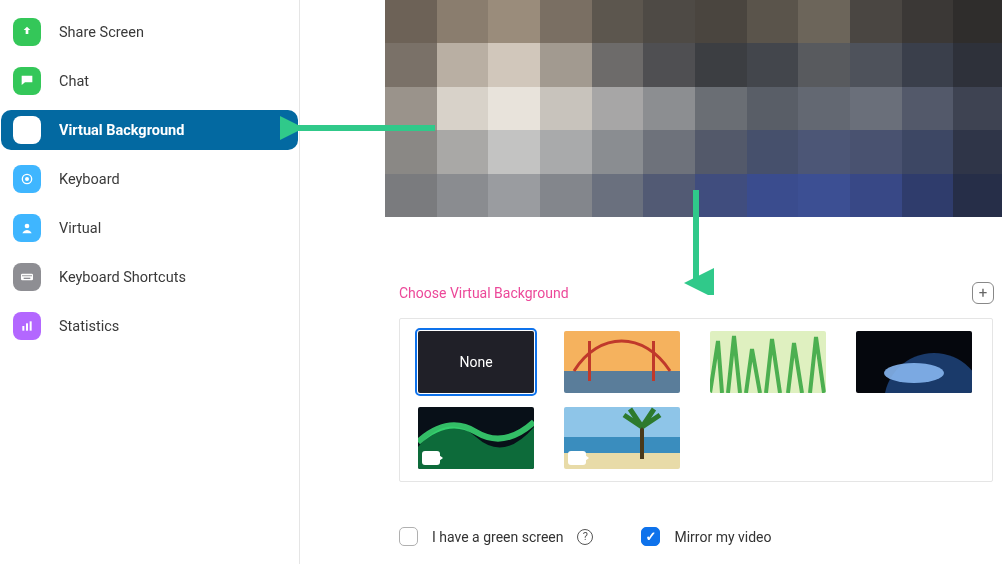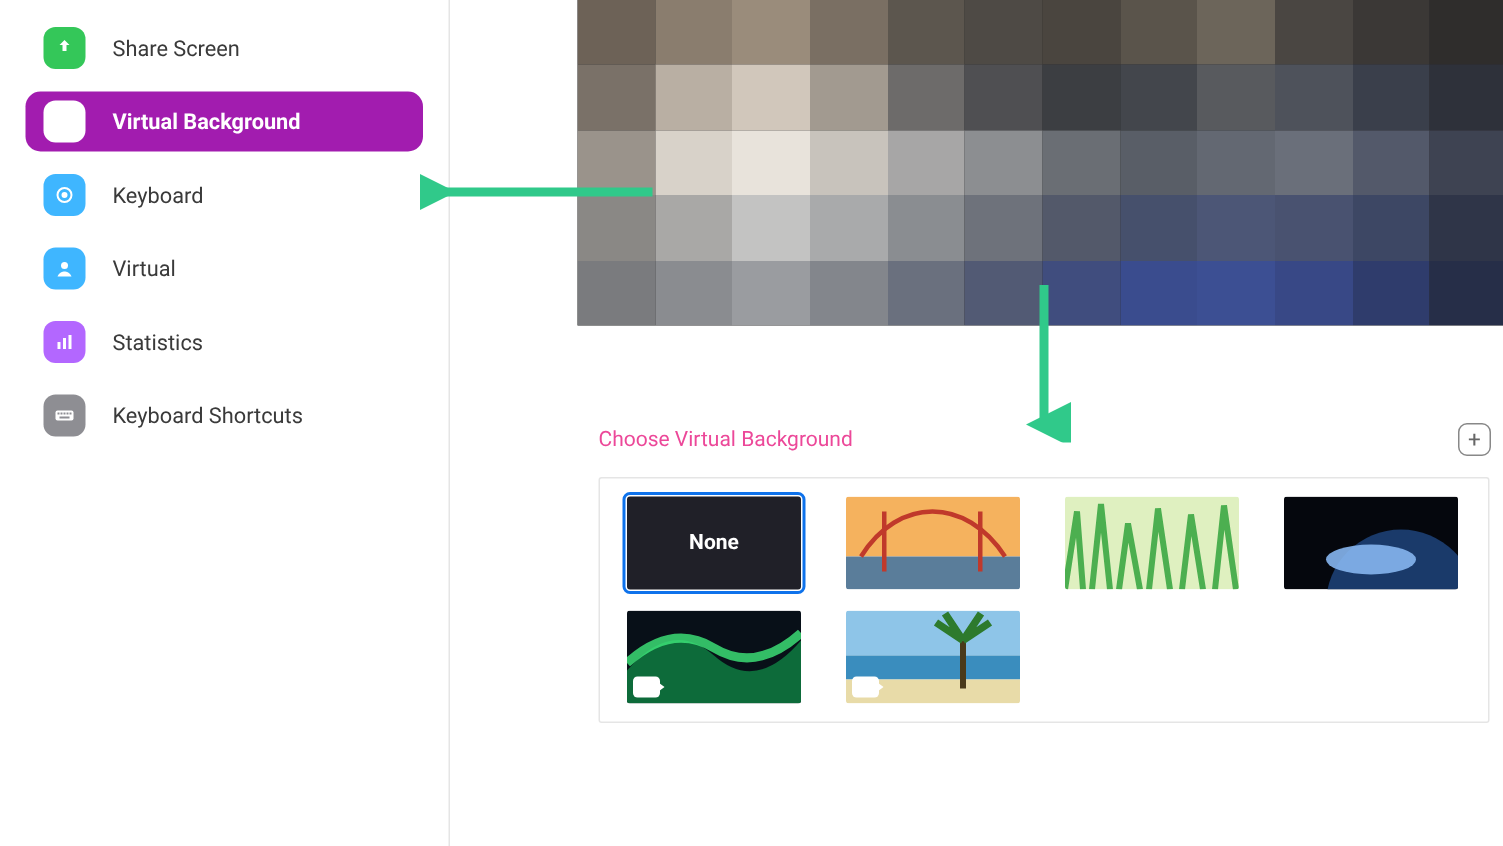--- a/index.html
+++ b/index.html
@@ -11,35 +11,35 @@
       overflow: hidden;
       position: relative;
     }
     .sidebar {
       position: absolute;
       left: 0;
       top: 0;
       width: 300px;
       height: 564px;
       border-right: 1px solid #e5e5e5;
-      padding: 12px 17px;
+      padding: 12px 1px;
     }
     .sidebar-item {
       display: flex;
       align-items: center;
       height: 40px;
       padding: 0 12px;
       border-radius: 10px;
       margin-bottom: 9px;
       cursor: pointer;
       color: #3a3a3a;
       font-size: 14.5px;
     }
     .sidebar-item.active {
-      background: #a21caf;
+      background: #0369a1;
       color: #fff;
       font-weight: 700;
     }
     .sidebar-icon {
       width: 28px;
       height: 28px;
       border-radius: 8px;
       margin-right: 18px;
       display: flex;
       align-items: center;
@@ -114,21 +114,20 @@
       width: 116px;
       height: 62px;
       border-radius: 2px;
       cursor: pointer;
       position: relative;
       overflow: hidden;
     }
     .thumb.selected {
       outline: 2px solid #0e72eb;
       outline-offset: 1px;
-      font-weight: bold;
     }
     .thumb-none {
       background: #202028;
       color: #fff;
       display: flex;
       align-items: center;
       justify-content: center;
       font-size: 14px;
     }
     .thumb svg { width: 100%; height: 100%; }
@@ -206,20 +205,28 @@
 <div class="sidebar">
   <div class="sidebar-item">
     <span class="sidebar-icon" style="background:#34c759">
       <svg viewBox="0 0 24 24" width="16" height="16">
           <path fill="#fff" d="M12 4l5 5h-3v6h-4V9H7l5-5z"></path>
         </svg>
     </span>
     <span>Share Screen</span>
   </div>
 
+  <div class="sidebar-item">
+    <span class="sidebar-icon" style="background:#34c759">
+      <svg viewBox="0 0 24 24" width="16" height="16">
+          <path fill="#fff" d="M4 4h16v10H9l-5 4V4z"></path>
+        </svg>
+    </span>
+    <span>Chat</span>
+  </div>
 
   <div class="sidebar-item active">
     <span class="sidebar-icon" style="background:#fff">
       <svg viewBox="0 0 24 24" width="16" height="16">
           <rect x="3" y="5" width="18" height="14" rx="2" fill="#0e72eb"></rect>
           <circle cx="12" cy="10" r="2.2" fill="#fff"></circle>
           <path d="M7 17c1-2.5 3-3.5 5-3.5s4 1 5 3.5" fill="#fff"></path>
         </svg>
     </span>
     <span>Virtual Background</span>
@@ -236,46 +243,46 @@
   </div>
 
   <div class="sidebar-item">
     <span class="sidebar-icon" style="background:#3fb6ff">
       <svg viewBox="0 0 24 24" width="16" height="16">
           <circle cx="12" cy="9" r="3.5" fill="#fff"></circle>
           <path d="M5 20c1.5-4 5-5 7-5s5.5 1 7 5" fill="#fff"></path>
         </svg>
     </span>
     <span>Virtual</span>
-  </div>
-
-  <div class="sidebar-item">
-    <span class="sidebar-icon" style="background:#b367ff">
-      <svg viewBox="0 0 24 24" width="16" height="16">
-          <rect x="5" y="12" width="3" height="7" fill="#fff"></rect>
-          <rect x="10.5" y="8" width="3" height="11" fill="#fff"></rect>
-          <rect x="16" y="5" width="3" height="14" fill="#fff"></rect>
-        </svg>
-    </span>
-    <span>Statistics</span>
   </div>
 
   <div class="sidebar-item">
     <span class="sidebar-icon" style="background:#8e8e93">
       <svg viewBox="0 0 24 24" width="16" height="16">
           <rect x="3" y="7" width="18" height="10" rx="2" fill="#fff"></rect>
           <rect x="5" y="9" width="2" height="2" fill="#8e8e93"></rect>
           <rect x="8" y="9" width="2" height="2" fill="#8e8e93"></rect>
           <rect x="11" y="9" width="2" height="2" fill="#8e8e93"></rect>
           <rect x="14" y="9" width="2" height="2" fill="#8e8e93"></rect>
           <rect x="17" y="9" width="2" height="2" fill="#8e8e93"></rect>
           <rect x="7" y="13" width="10" height="2" fill="#8e8e93"></rect>
         </svg>
     </span>
     <span>Keyboard Shortcuts</span>
+  </div>
+
+  <div class="sidebar-item">
+    <span class="sidebar-icon" style="background:#b367ff">
+      <svg viewBox="0 0 24 24" width="16" height="16">
+          <rect x="5" y="12" width="3" height="7" fill="#fff"></rect>
+          <rect x="10.5" y="8" width="3" height="11" fill="#fff"></rect>
+          <rect x="16" y="5" width="3" height="14" fill="#fff"></rect>
+        </svg>
+    </span>
+    <span>Statistics</span>
   </div>
 
 </div>
 
 <div class="main">
   <div class="video-preview">
     <div class="pixel-grid">
       <div style="background:#6d6257"></div>
         <div style="background:#8a7d6e"></div>
         <div style="background:#9a8c7b"></div>
@@ -384,20 +391,28 @@
           <rect width="116" height="30" fill="#8ec5e8"></rect>
           <rect y="30" width="116" height="16" fill="#3a8dbe"></rect>
           <rect y="46" width="116" height="16" fill="#e8dba8"></rect>
           <rect x="76" y="20" width="4" height="32" fill="#4a3a1a"></rect>
           <path d="M78 20 L60 8 M78 20 L96 8 M78 20 L66 2 M78 20 L90 2" stroke="#2d7a2d" stroke-width="5"></path>
         </svg>
       <span class="cam-badge"></span>
     </div>
   </div>
 
+  <div class="options-row">
+    <span class="chk"></span>
+    <span>I have a green screen</span>
+    <span class="help-icon">?</span>
+    <span style="width:20px"></span>
+    <span class="chk checked"></span>
+    <span>Mirror my video</span>
+  </div>
 </div>
 
 <svg class="arrow" style="left:280px; top:110px" width="160" height="36">
   <defs>
       <marker id="ah1" markerWidth="10" markerHeight="10" refX="2" refY="5" orient="auto">
         <path d="M10 0 L0 5 L10 10 Z" fill="#30c98a"></path>
       </marker>
     </defs>
   <line x1="155" y1="18" x2="12" y2="18" stroke="#30c98a" stroke-width="6" marker-end="url(#ah1)"></line>
 </svg>

